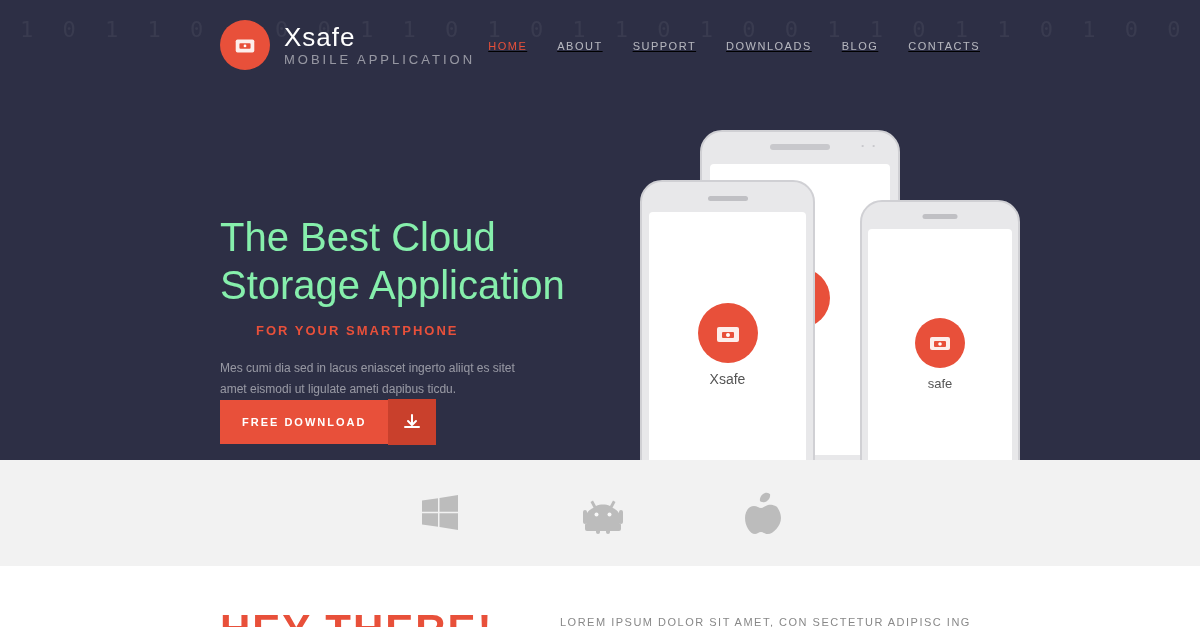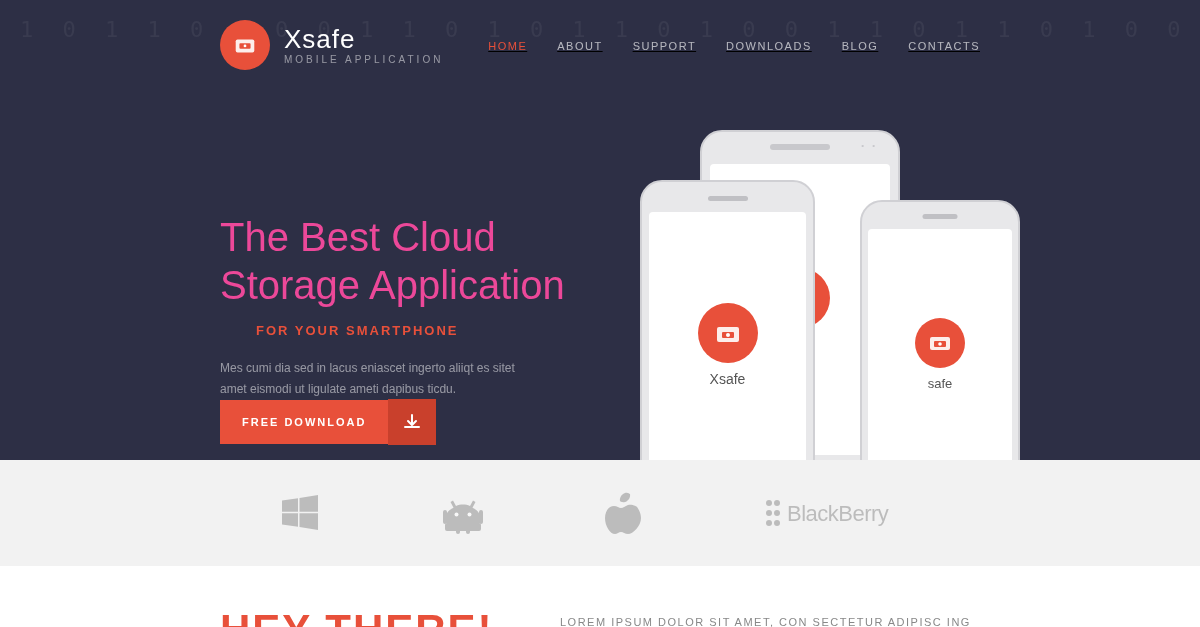--- a/index.html
+++ b/index.html
@@ -67,21 +67,21 @@
     .nav-logo-name {
       color: #ffffff;
       font-size: 26px;
       font-weight: 400;
       letter-spacing: 1px;
       line-height: 1;
     }
 
     .nav-logo-sub {
       color: rgba(255,255,255,0.5);
-      font-size: 10px;
+      font-size: 13px;
       letter-spacing: 3px;
       text-transform: uppercase;
       margin-top: 2px;
     }
 
     .nav-links {
       display: flex;
       align-items: center;
       gap: 30px;
       list-style: none;
@@ -109,21 +109,21 @@
       z-index: 5;
       padding: 30px 220px 0 220px;
     }
 
     .hero-text {
       flex: 0 0 380px;
       padding-top: 10px;
     }
 
     .hero-title {
-      color: #ec4899;
+      color: #86efac;
       font-size: 40px;
       font-weight: 300;
       line-height: 1.2;
       margin-bottom: 14px;
       margin-top: 28px;
     }
 
     .hero-subtitle {
       color: #e8503a;
       font-size: 13px;
@@ -492,33 +492,20 @@
     </svg>
   </div>
 
   <div class="platform-icon">
     <svg width="40" height="46" viewBox="0 0 40 46" fill="none">
       <path d="M27 4C27 4 28 8 24 11C20 14 17 11 17 11C17 11 16 7 20 4C24 1 27 4 27 4Z" fill="#888"></path>
       <path d="M34 17C34 17 30 14 25 15C22 16 20 18 18 18C16 18 14 16 11 16C6 16 2 21 2 28C2 36 7 44 12 44C14 44 16 42 18 42C20 42 22 44 25 44C30 44 38 36 38 28C38 22 34 17 34 17Z" fill="#888"></path>
     </svg>
   </div>
 
-  <div class="platform-icon">
-    <svg width="160" height="36" viewBox="0 0 160 36" fill="none">
-
-      <circle cx="6" cy="8" r="3" fill="#888"></circle>
-      <circle cx="14" cy="8" r="3" fill="#888"></circle>
-      <circle cx="6" cy="18" r="3" fill="#888"></circle>
-      <circle cx="14" cy="18" r="3" fill="#888"></circle>
-      <circle cx="6" cy="28" r="3" fill="#888"></circle>
-      <circle cx="14" cy="28" r="3" fill="#888"></circle>
-
-      <text x="24" y="26" font-family="Arial" font-size="22" font-weight="400" fill="#888" letter-spacing="-0.5">BlackBerry</text>
-    </svg>
-  </div>
 </section>
 
 <section class="bottom-section">
   <div class="bottom-left">
     <h2 class="bottom-title">HEY THERE!</h2>
   </div>
   <div class="bottom-right">
     <p class="bottom-text">LOREM IPSUM DOLOR SIT AMET, CON SECTETUR ADIPISC ING ELIT.</p>
   </div>
 </section>

